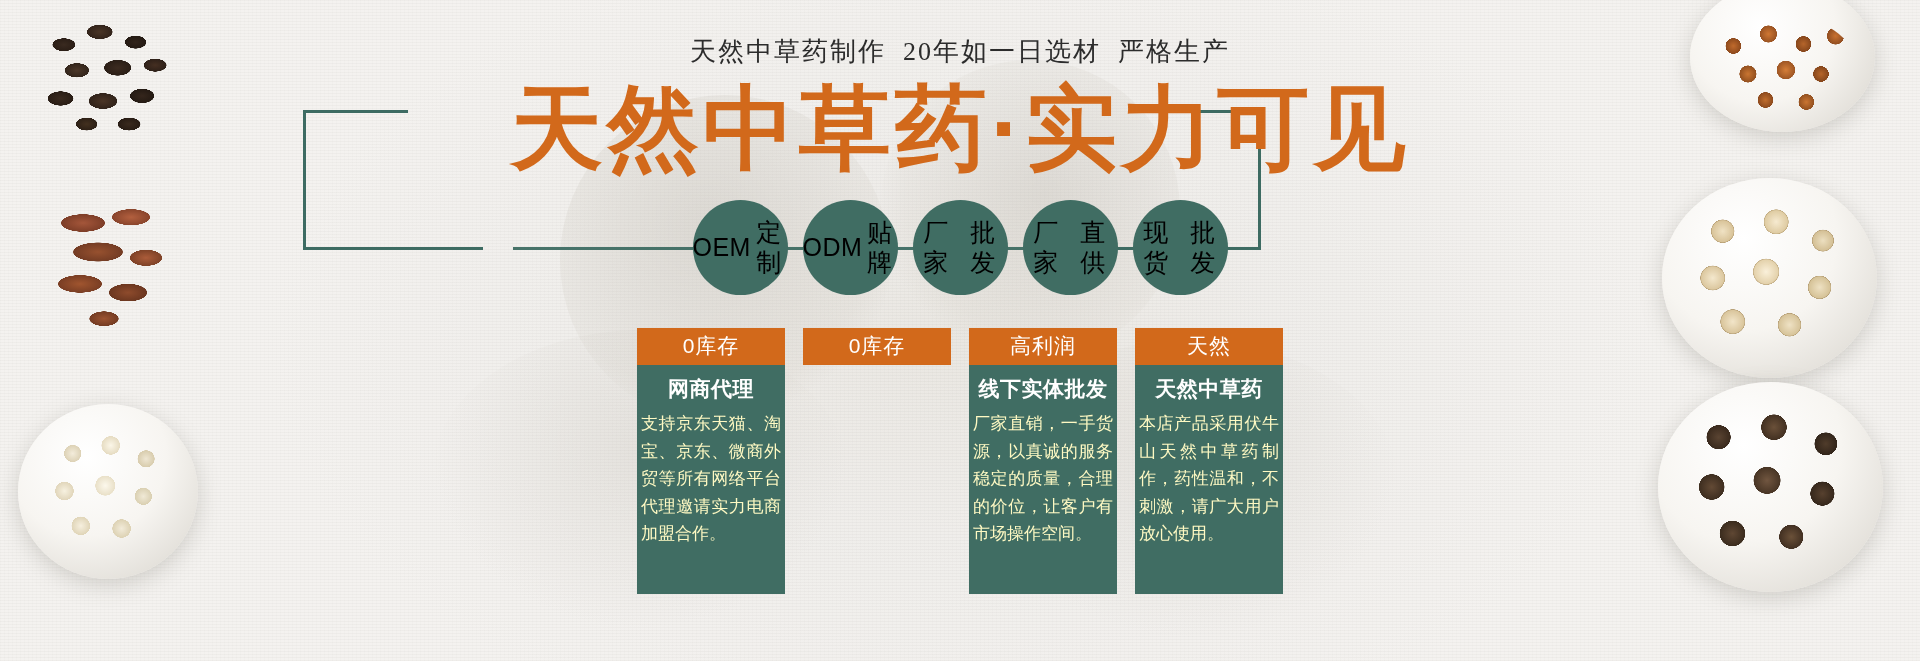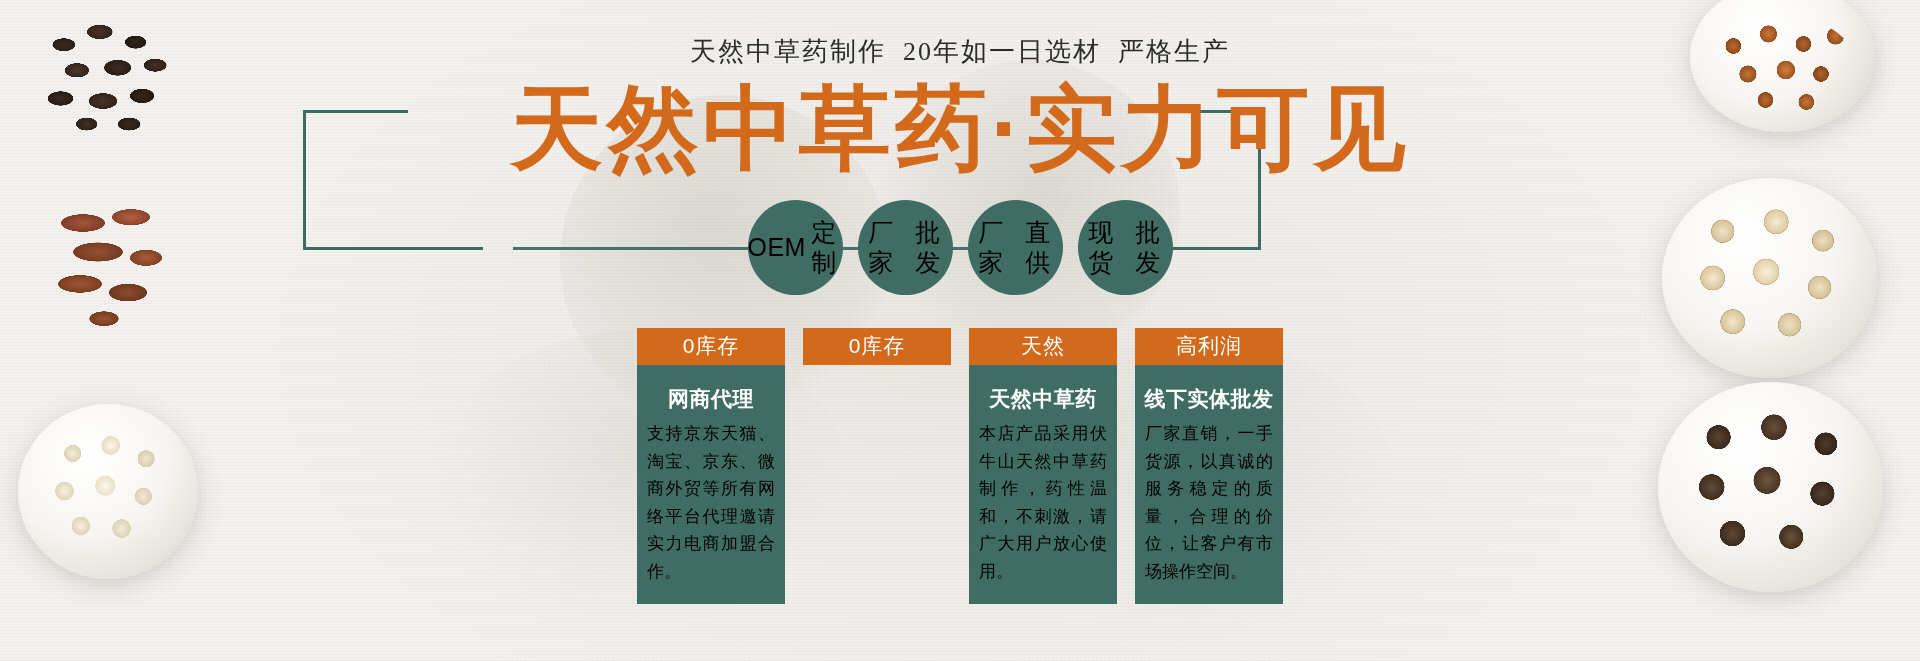--- a/index.html
+++ b/index.html
@@ -160,26 +160,26 @@
   
   #cards{position:absolute;left:0;top:328px;width:1920px;
          display:flex;justify-content:center;gap:18px;}
   .card{width:148px;}
   .card .hdr{
     background:#d2691b;color:#ffffff;text-align:center;
     font-size:21px;padding:4px 12px 5px;letter-spacing:1px;
   }
   .card .sub{
     background:#406d63;color:#ffffff;text-align:center;
-    font-size:21px;font-weight:bold;padding:20px 0 7px;letter-spacing:0.5px;
+    font-size:21px;font-weight:bold;padding:10px 0 7px;letter-spacing:0.5px;
   }
   .card .body{
-    background:#406d63;color:#000000;
+    background:#406d63;color:#fef9c3;
     font-size:17px;line-height:1.62;
-    padding:0 10px 14px;text-align:justify;
+    padding:0 4px 14px;text-align:justify;
     min-height:170px;
   }
 </style>
 </head>
 <body>
 
 <div id="banner">
 
   <div class="ghost g1"></div>
   <div class="ghost g2"></div>
@@ -223,20 +223,24 @@
       <span class="bar bot-r"></span>
     </div>
 
     <div id="headline">天然中草药·实力可见</div>
 
     <div id="circles">
       <div class="circle en">
         <span class="l1">OEM</span>
         <span class="l2">定制</span>
       </div>
+      <div class="circle en">
+        <span class="l1">ODM</span>
+        <span class="l2">贴牌</span>
+      </div>
       <div class="circle">
         <span class="l1">厂家</span>
         <span class="l2">批发</span>
       </div>
       <div class="circle">
         <span class="l1">厂家</span>
         <span class="l2">直供</span>
       </div>
       <div class="circle">
         <span class="l1">现货</span>
@@ -247,25 +251,25 @@
     <div id="cards">
       <div class="card">
         <div class="hdr">0库存</div>
         <div class="sub">网商代理</div>
         <div class="body">支持京东天猫、淘宝、京东、微商外贸等所有网络平台代理邀请实力电商加盟合作。</div>
       </div>
       <div class="card">
         <div class="hdr">0库存</div>
       </div>
       <div class="card">
+        <div class="hdr">高利润</div>
+        <div class="sub">线下实体批发</div>
+        <div class="body">厂家直销，一手货源，以真诚的服务稳定的质量，合理的价位，让客户有市场操作空间。</div>
+      </div>
+      <div class="card">
         <div class="hdr">天然</div>
         <div class="sub">天然中草药</div>
         <div class="body">本店产品采用伏牛山天然中草药制作，药性温和，不刺激，请广大用户放心使用。</div>
       </div>
-      <div class="card">
-        <div class="hdr">高利润</div>
-        <div class="sub">线下实体批发</div>
-        <div class="body">厂家直销，一手货源，以真诚的服务稳定的质量，合理的价位，让客户有市场操作空间。</div>
-      </div>
     </div>
 
   </div>
 </div>
 
 </body></html>

